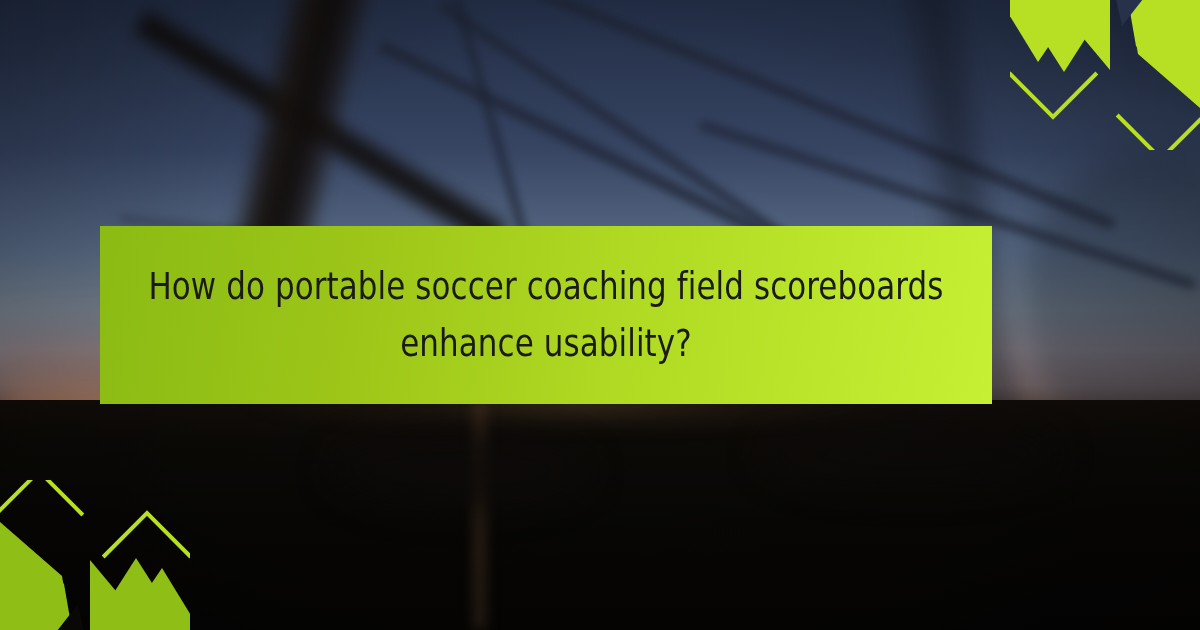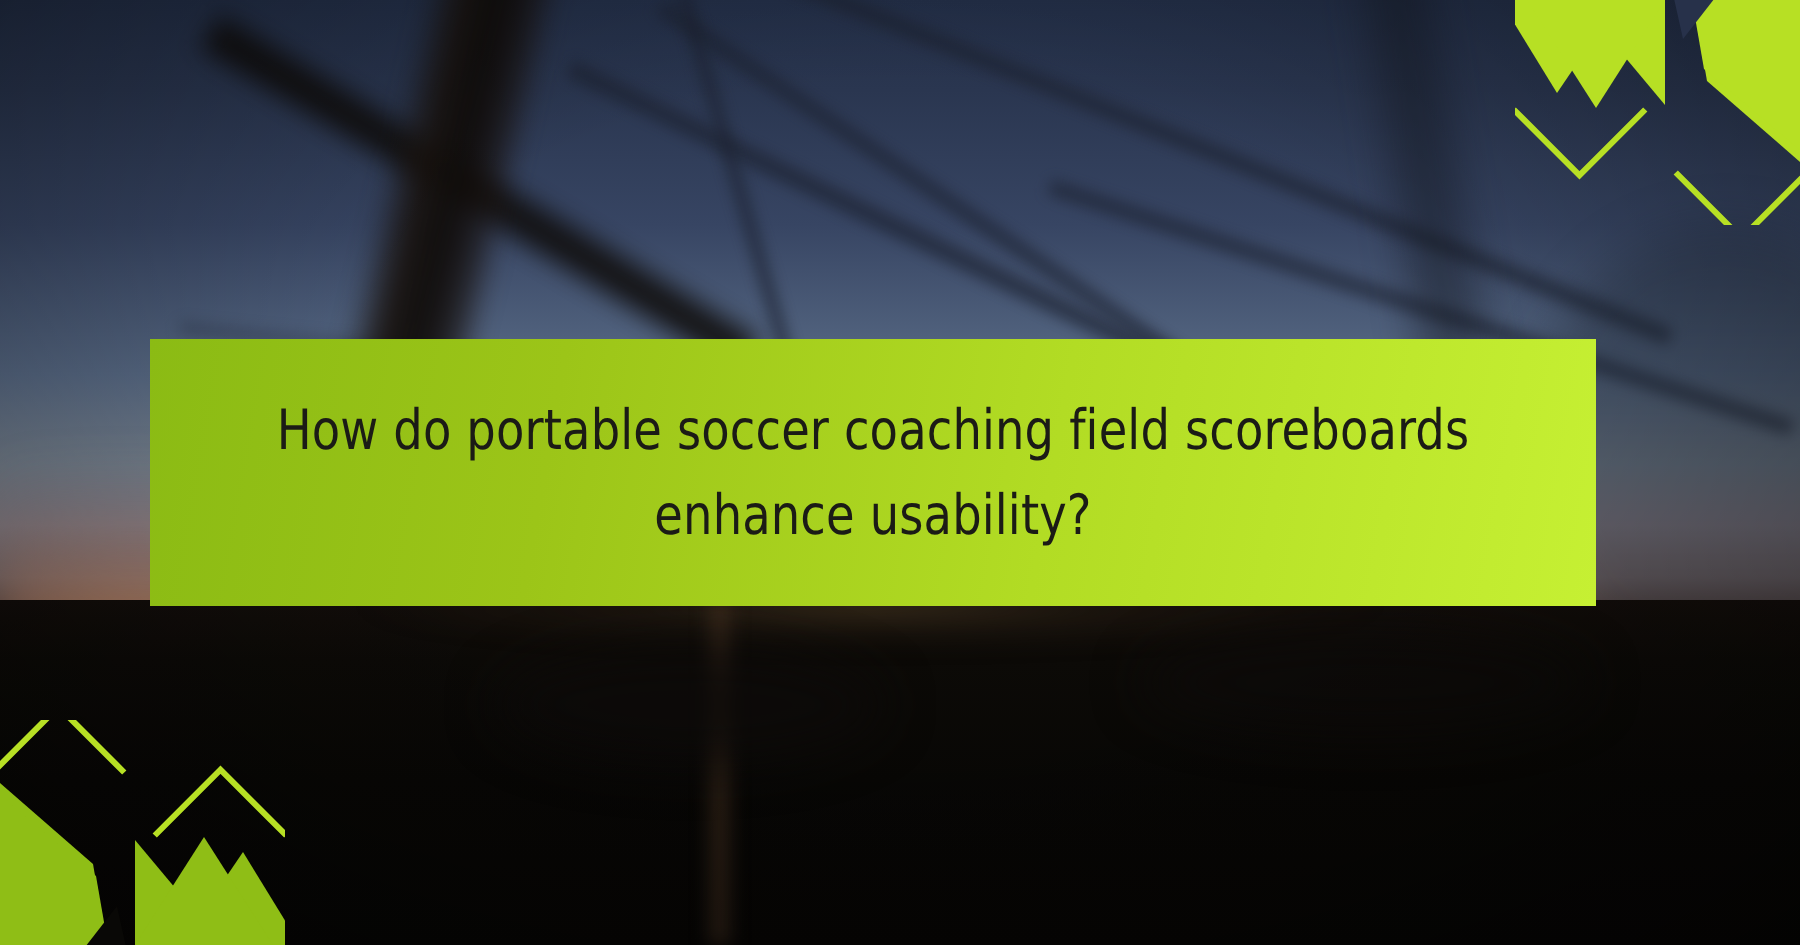--- a/index.html
+++ b/index.html
@@ -143,21 +143,21 @@
   .deco { position: absolute; }
   .deco svg { display: block; }
   .deco-tr { right: 0; top: 0; }
   .deco-bl { left: 0; bottom: 0; }
 
   
   .banner {
     position: absolute;
     left: 100px;
     top: 226px;
-    width: 964px;
+    width: 892px;
     height: 178px;
     background: linear-gradient(100deg, #8bbb14 0%, #9cc518 28%, #b2dc24 62%, #c6f033 100%);
     display: flex;
     align-items: center;
     justify-content: center;
   }
   .banner-title {
     margin: 0;
     width: 880px;
     text-align: center;

